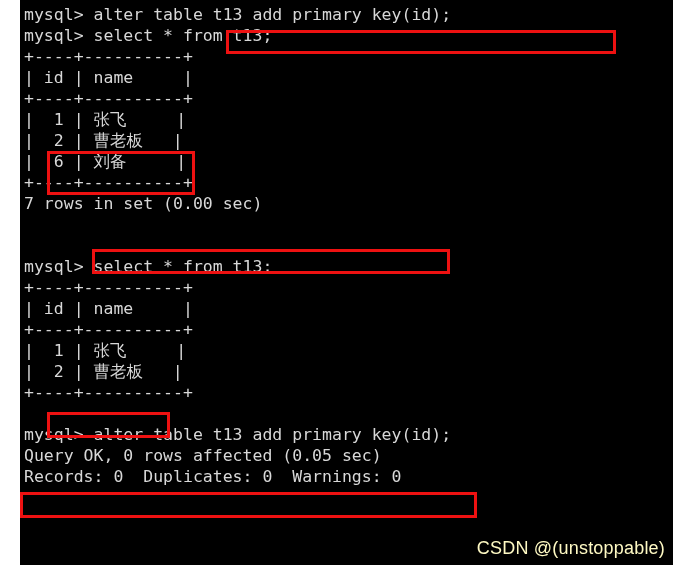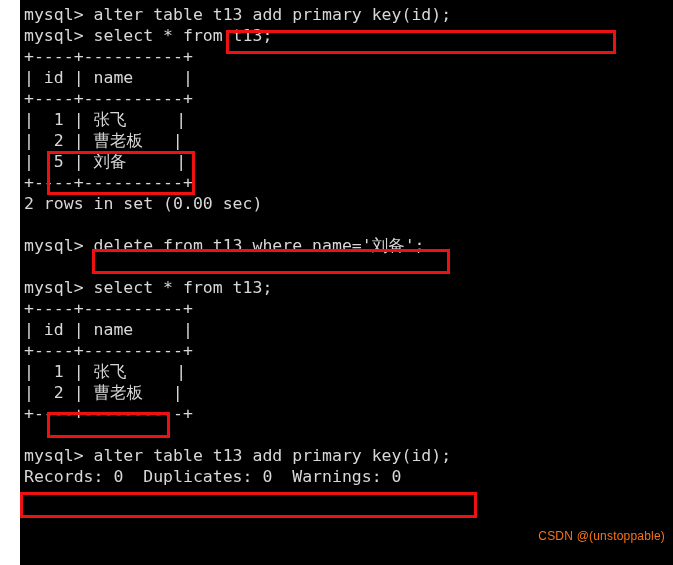--- a/index.html
+++ b/index.html
@@ -59,58 +59,58 @@
     position: absolute;
     border: 3px solid #ee1111;
     box-sizing: border-box;
     background: transparent;
     pointer-events: none;
   }
 
   .watermark {
     position: absolute;
     right: 8px;
-    bottom: 22px;
+    bottom: 6px;
     font-family: "Liberation Sans", "DejaVu Sans", sans-serif;
-    font-size: 12px;
-    color: #f97316;
+    font-size: 18px;
+    color: #fef9c3;
     white-space: pre;
     letter-spacing: 0.2px;
   }
 </style>
 </head>
 <body>
 
 <div id="screenshot">
 
   <div class="terminal">
 
     <div class="term-lines">
       <div class="line">mysql&gt; alter table t13 add primary key(id);</div>
       <div class="line">mysql&gt; select * from t13;</div>
       <div class="line">+----+----------+</div>
       <div class="line">| id | name     |</div>
       <div class="line">+----+----------+</div>
       <div class="line">|  1 | 张飞     |</div>
       <div class="line">|  2 | 曹老板   |</div>
-      <div class="line">|  5 | 刘备     |</div>
+      <div class="line">|  6 | 刘备     |</div>
       <div class="line">+----+----------+</div>
-      <div class="line">2 rows in set (0.00 sec)</div>
+      <div class="line">7 rows in set (0.00 sec)</div>
       <div class="line blank"></div>
-      <div class="line">mysql&gt; delete from t13 where name='刘备';</div>
       <div class="line blank"></div>
       <div class="line">mysql&gt; select * from t13;</div>
       <div class="line">+----+----------+</div>
       <div class="line">| id | name     |</div>
       <div class="line">+----+----------+</div>
       <div class="line">|  1 | 张飞     |</div>
       <div class="line">|  2 | 曹老板   |</div>
       <div class="line">+----+----------+</div>
       <div class="line blank"></div>
       <div class="line">mysql&gt; alter table t13 add primary key(id);</div>
+      <div class="line">Query OK, 0 rows affected (0.05 sec)</div>
       <div class="line">Records: 0  Duplicates: 0  Warnings: 0</div>
     </div>
 
     <div class="watermark">CSDN @(unstoppable)</div>
 
   </div>
 
   <div class="hl" style="left:226px; top:30px; width:390px; height:24px;"></div>
 
   <div class="hl" style="left:47px; top:151px; width:148px; height:44px;"></div>

